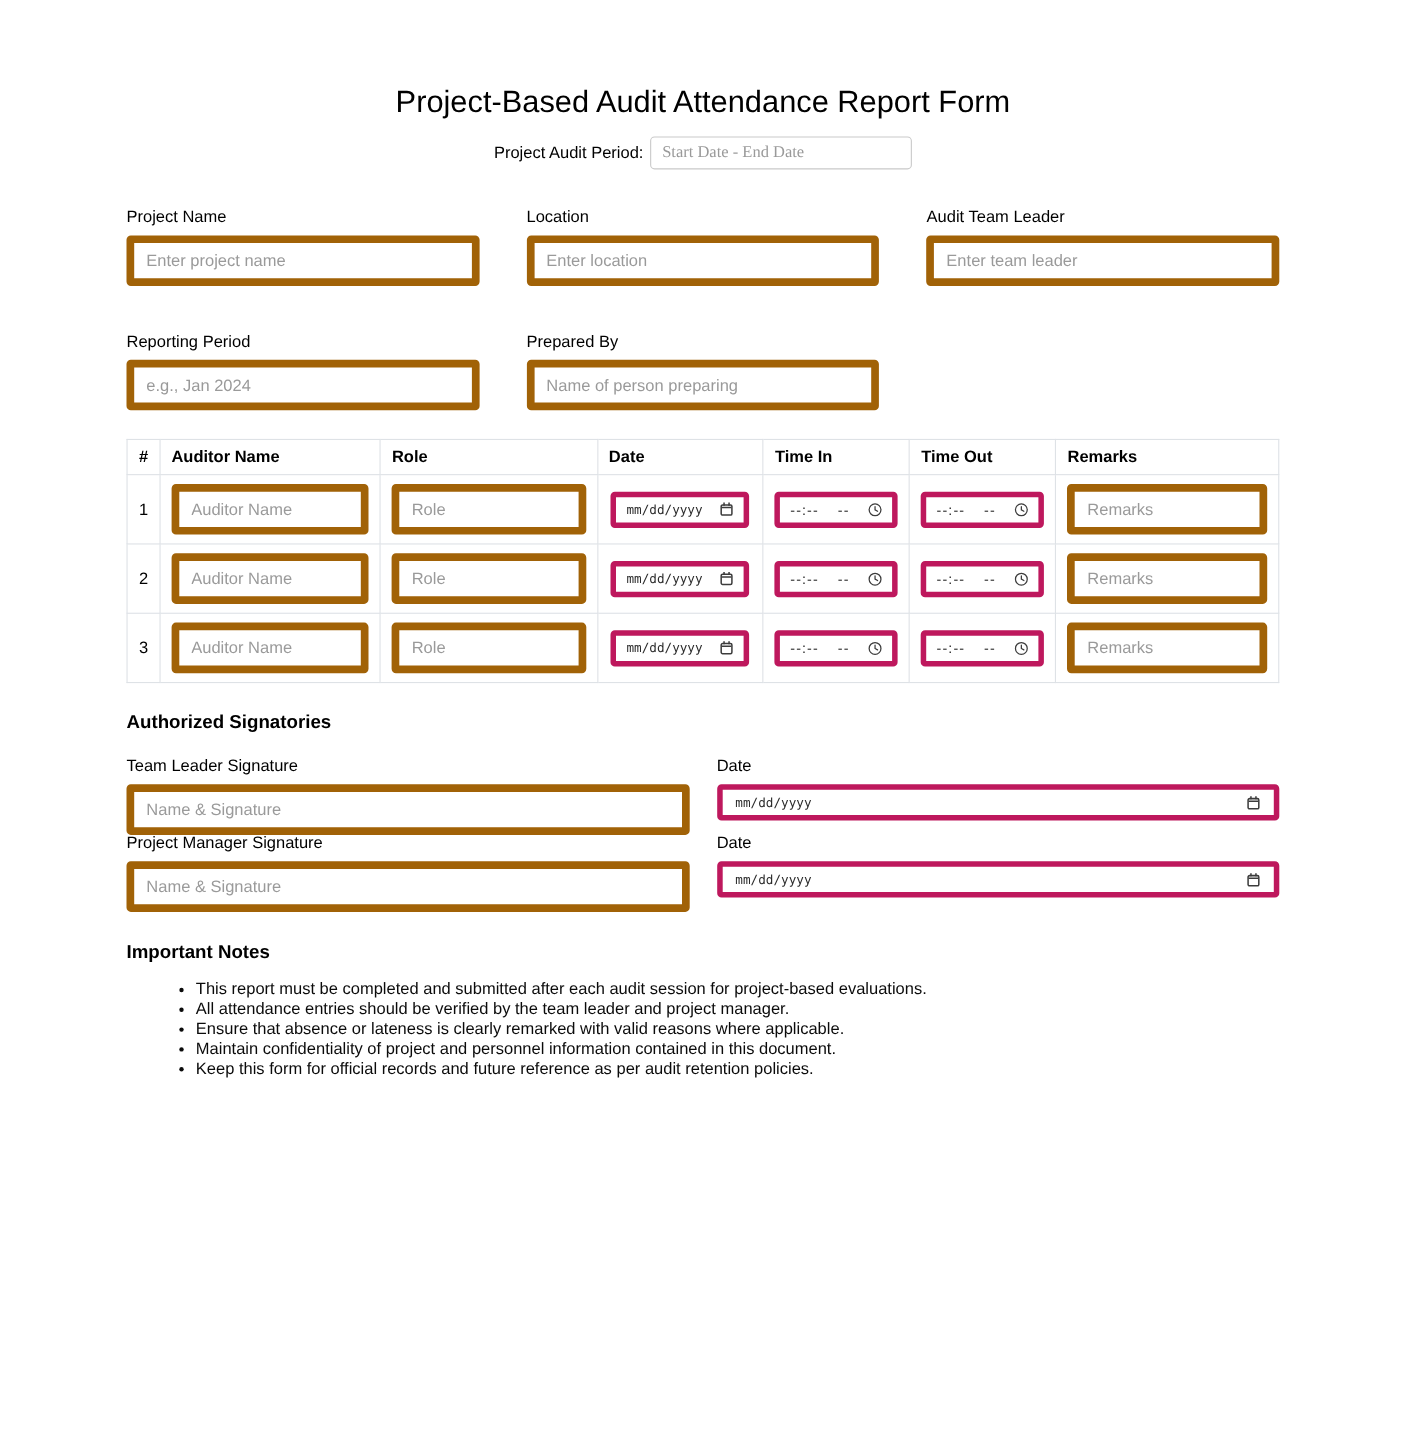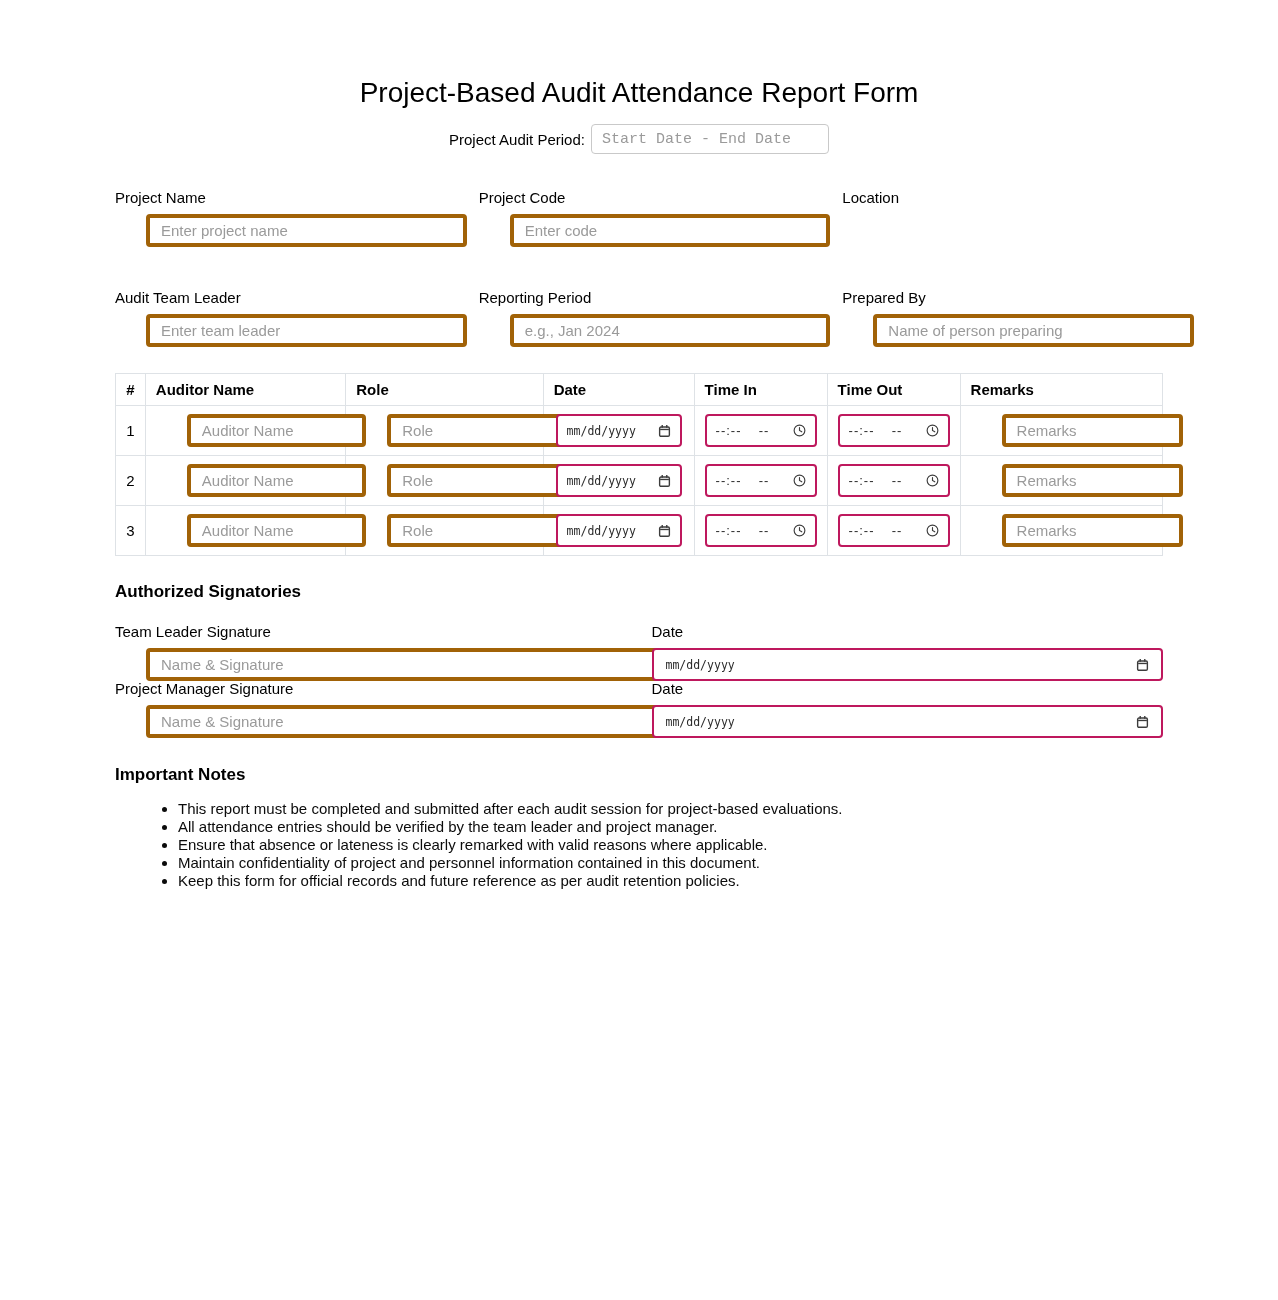--- a/index.html
+++ b/index.html
@@ -32,37 +32,36 @@
     margin-bottom: 36px;
   }
   .audit-period-row label { font-size: 15px; color: #000; }
   .audit-period-row input {
     width: 238px;
     height: 30px;
     border: 1px solid #c9c9c9;
     border-radius: 4px;
     padding: 0 10px;
     font-size: 15px;
-    font-family: Liberation Mono, monospace;
+    font-family: Liberation Serif, serif;
     color: #c2410c;
     outline: none;
   }
   
   input.text-input {
     width: 100%;
-    height: 33px;
-    border: 4px solid #a16207;
+    height: 46px;
+    border: 7px solid #a16207;
     border-radius: 4px;
     padding: 0 11px;
     font-size: 15px;
     font-family: "Liberation Sans", sans-serif;
     color: #222;
     outline: none;
     background: #fff;
-    margin-left: 31px;
   }
   input::placeholder { color: #9a9a9a; opacity: 1; }
   
   .info-grid {
     display: grid;
     grid-template-columns: repeat(3, 1fr);
     column-gap: 25px;
     row-gap: 20px;
     margin-bottom: 26px;
     gap: 43px;
@@ -108,21 +107,21 @@
     padding: 8px 10px;
     height: 50px;
     font-size: 15px;
   }
   
   .pseudo-input {
     display: inline-flex;
     align-items: center;
     justify-content: space-between;
     height: 33px;
-    border: 2px solid #be185d;
+    border: 5px solid #be185d;
     border-radius: 4px;
     background: #fff;
     padding: 0 9px;
     cursor: default;
   }
   .pseudo-input.date-w { width: 126px; }
   .pseudo-input.time-w { width: 112px; margin: 0 auto; display: flex; }
   .pseudo-input.full-w { width: 100%; padding: 0 12px; }
   .pseudo-input .mono-text {
     font-family: "DejaVu Sans Mono", monospace;
@@ -170,25 +169,22 @@
     <label>Project Audit Period:</label>
     <input type="text" placeholder="Start Date - End Date" style="">
   </div>
 
   <div class="info-grid">
     <div>
       <span class="field-label">Project Name</span>
       <input class="text-input" type="text" placeholder="Enter project name" style="">
     </div>
     <div>
-      <span class="field-label">Project Code</span>
-      <input class="text-input" type="text" placeholder="Enter code" style="">
-    </div>
-    <div>
       <span class="field-label">Location</span>
+      <input class="text-input" type="text" placeholder="Enter location" style="">
     </div>
     <div>
       <span class="field-label">Audit Team Leader</span>
       <input class="text-input" type="text" placeholder="Enter team leader" style="">
     </div>
     <div>
       <span class="field-label">Reporting Period</span>
       <input class="text-input" type="text" placeholder="e.g., Jan 2024" style="">
     </div>
     <div>

